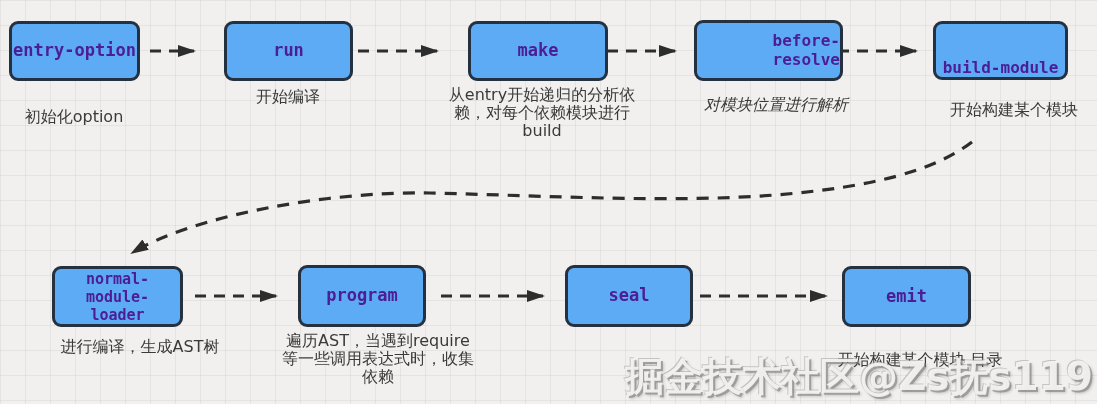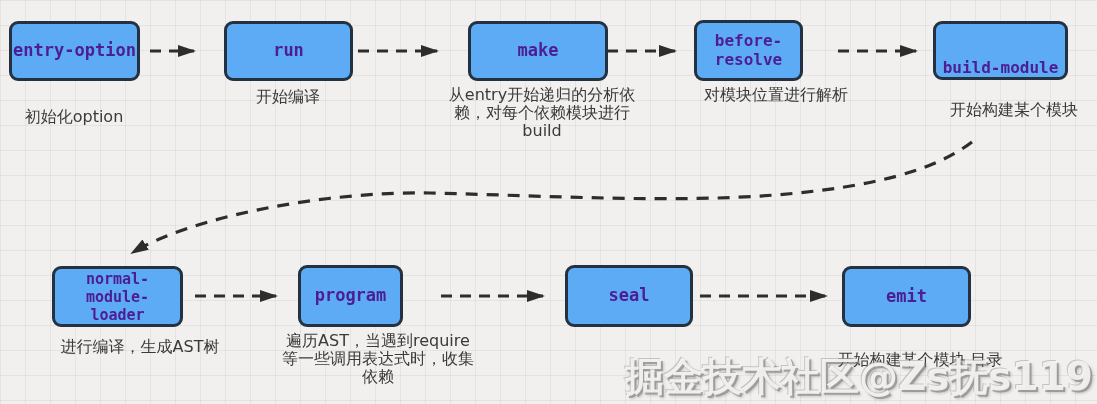--- a/index.html
+++ b/index.html
@@ -36,31 +36,31 @@
     color:#3a3a3a;
     font-size:16px;
     line-height:1.12;
     white-space:nowrap;
     font-weight:500;
   }
   
   .n0{left:9px;  top:21px;  width:131px;height:60px;}
   .n1{left:224px;top:21px;  width:129px;height:60px;}
   .n2{left:468px;top:21px;  width:140px;height:60px;}
-  .n3{left:694px;top:20px;  width:109px;height:61px;font-size:16px;}
+  .n3{left:694px;top:20px;  width:149px;height:61px;font-size:16px;align-items:flex-end;}
   .n4{left:933px;top:21px;  width:135px;height:59px;font-size:16px;justify-content:flex-end;}
   .n5{left:52px; top:266px; width:131px;height:61px;font-size:15px;line-height:1.2;text-align:center;}
-  .n6{left:298px;top:265px; width:105px;height:62px;}
+  .n6{left:298px;top:265px; width:128px;height:62px;}
   .n7{left:565px;top:265px; width:128px;height:62px;}
   .n8{left:842px;top:266px; width:129px;height:61px;}
   
   .c0{left:74px;  top:88px;margin-top:20px;}
   .c1{left:288px; top:88px;}
   .c2{left:542px; top:86px;}
-  .c3{left:776px; top:86px;}
+  .c3{left:776px; top:96px;font-style:italic;}
   .c4{left:1014px;top:101px;}
   .c5{left:140px; top:338px;}
   .c6{left:378px; top:332px;}
   .c7{left:646px; top:339px;}
   .c8{left:920px; top:351px;}
   .watermark{
     position:absolute;
     right:4px;bottom:0px;
     font-size:39px;
     font-weight:bold;

